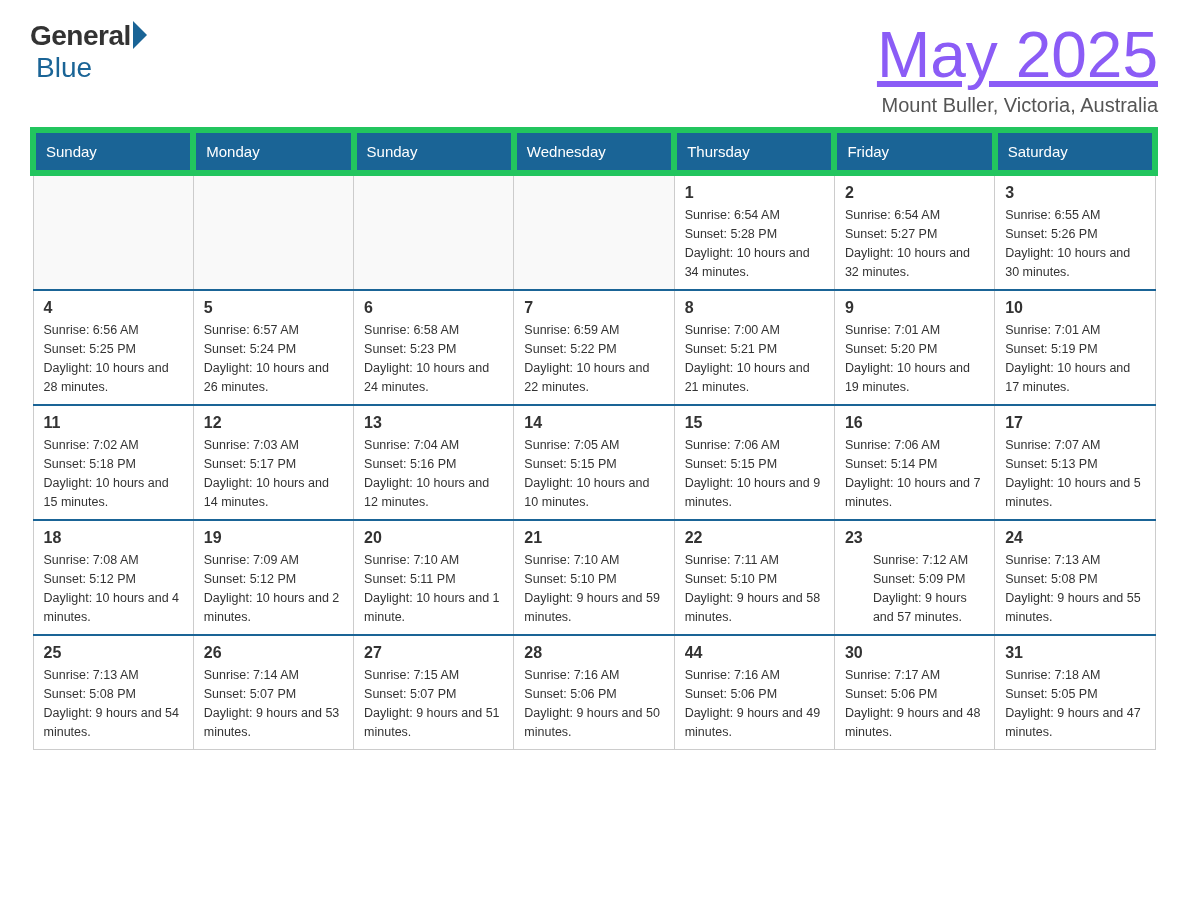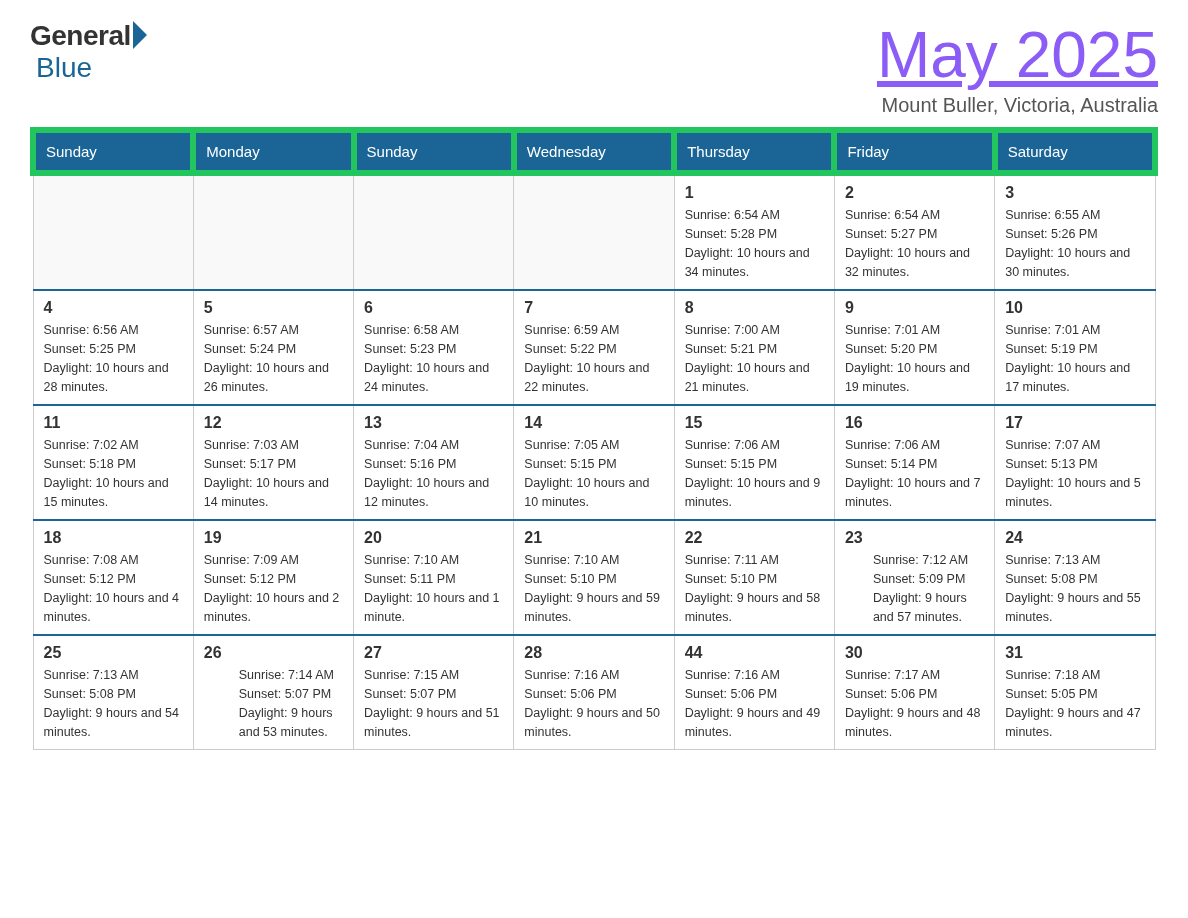--- a/index.html
+++ b/index.html
@@ -299,21 +299,21 @@
       </tr>
       <tr>
         <td>
           <span class="day-number">25</span>
           <div class="day-info" style="white-space: pre-line;">Sunrise: 7:13 AM
 Sunset: 5:08 PM
 Daylight: 9 hours and 54 minutes.</div>
         </td>
         <td>
           <span class="day-number">26</span>
-          <div class="day-info" style="white-space: pre-line; margin-left: 35px;">Sunrise: 7:14 AM
+          <div class="day-info" style="white-space: pre-line;">Sunrise: 7:14 AM
 Sunset: 5:07 PM
 Daylight: 9 hours and 53 minutes.</div>
         </td>
         <td>
           <span class="day-number">27</span>
           <div class="day-info" style="white-space: pre-line;">Sunrise: 7:15 AM
 Sunset: 5:07 PM
 Daylight: 9 hours and 51 minutes.</div>
         </td>
         <td>

